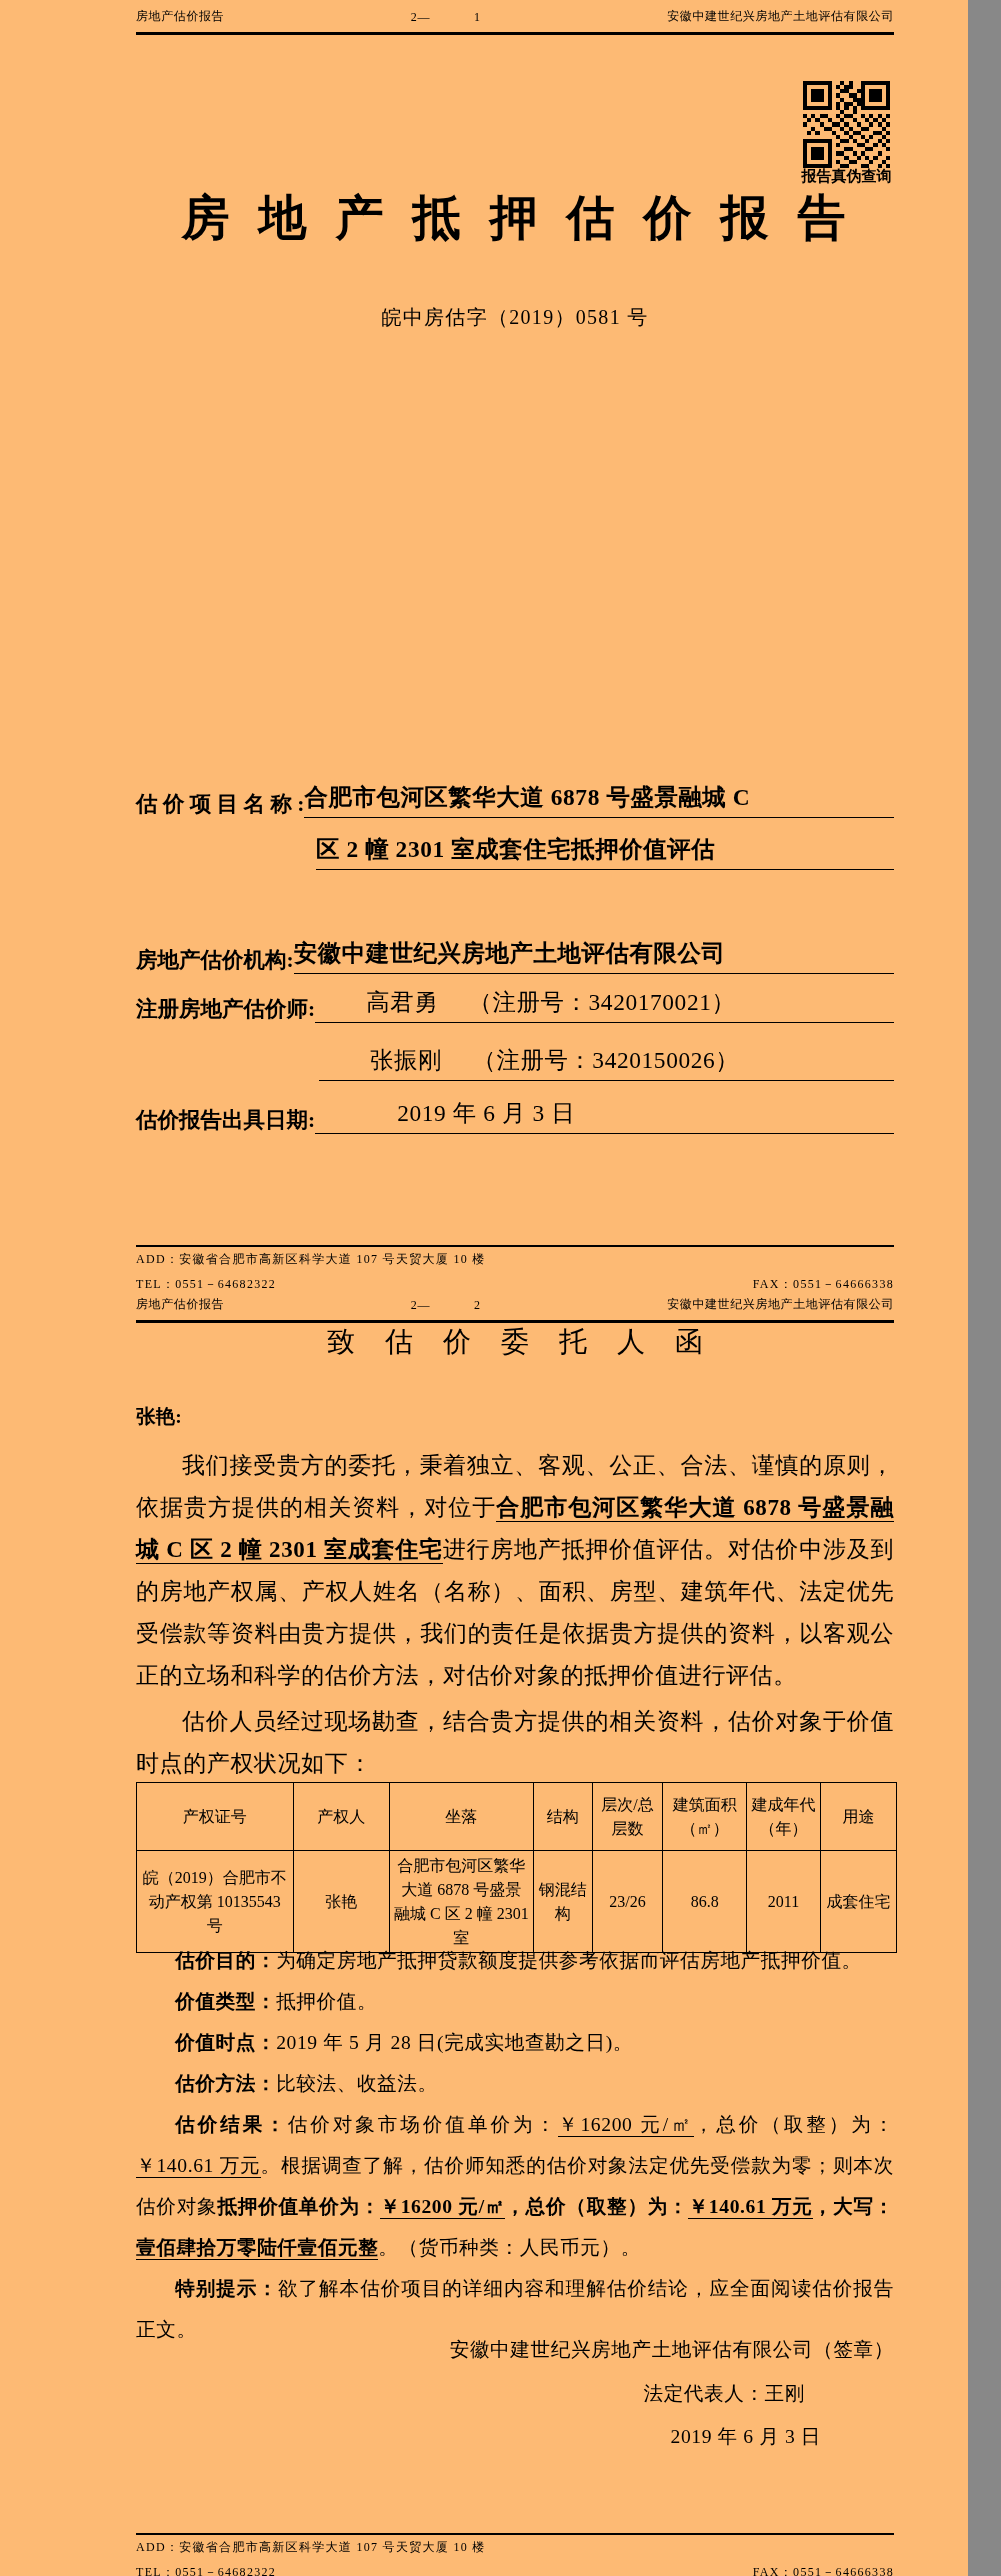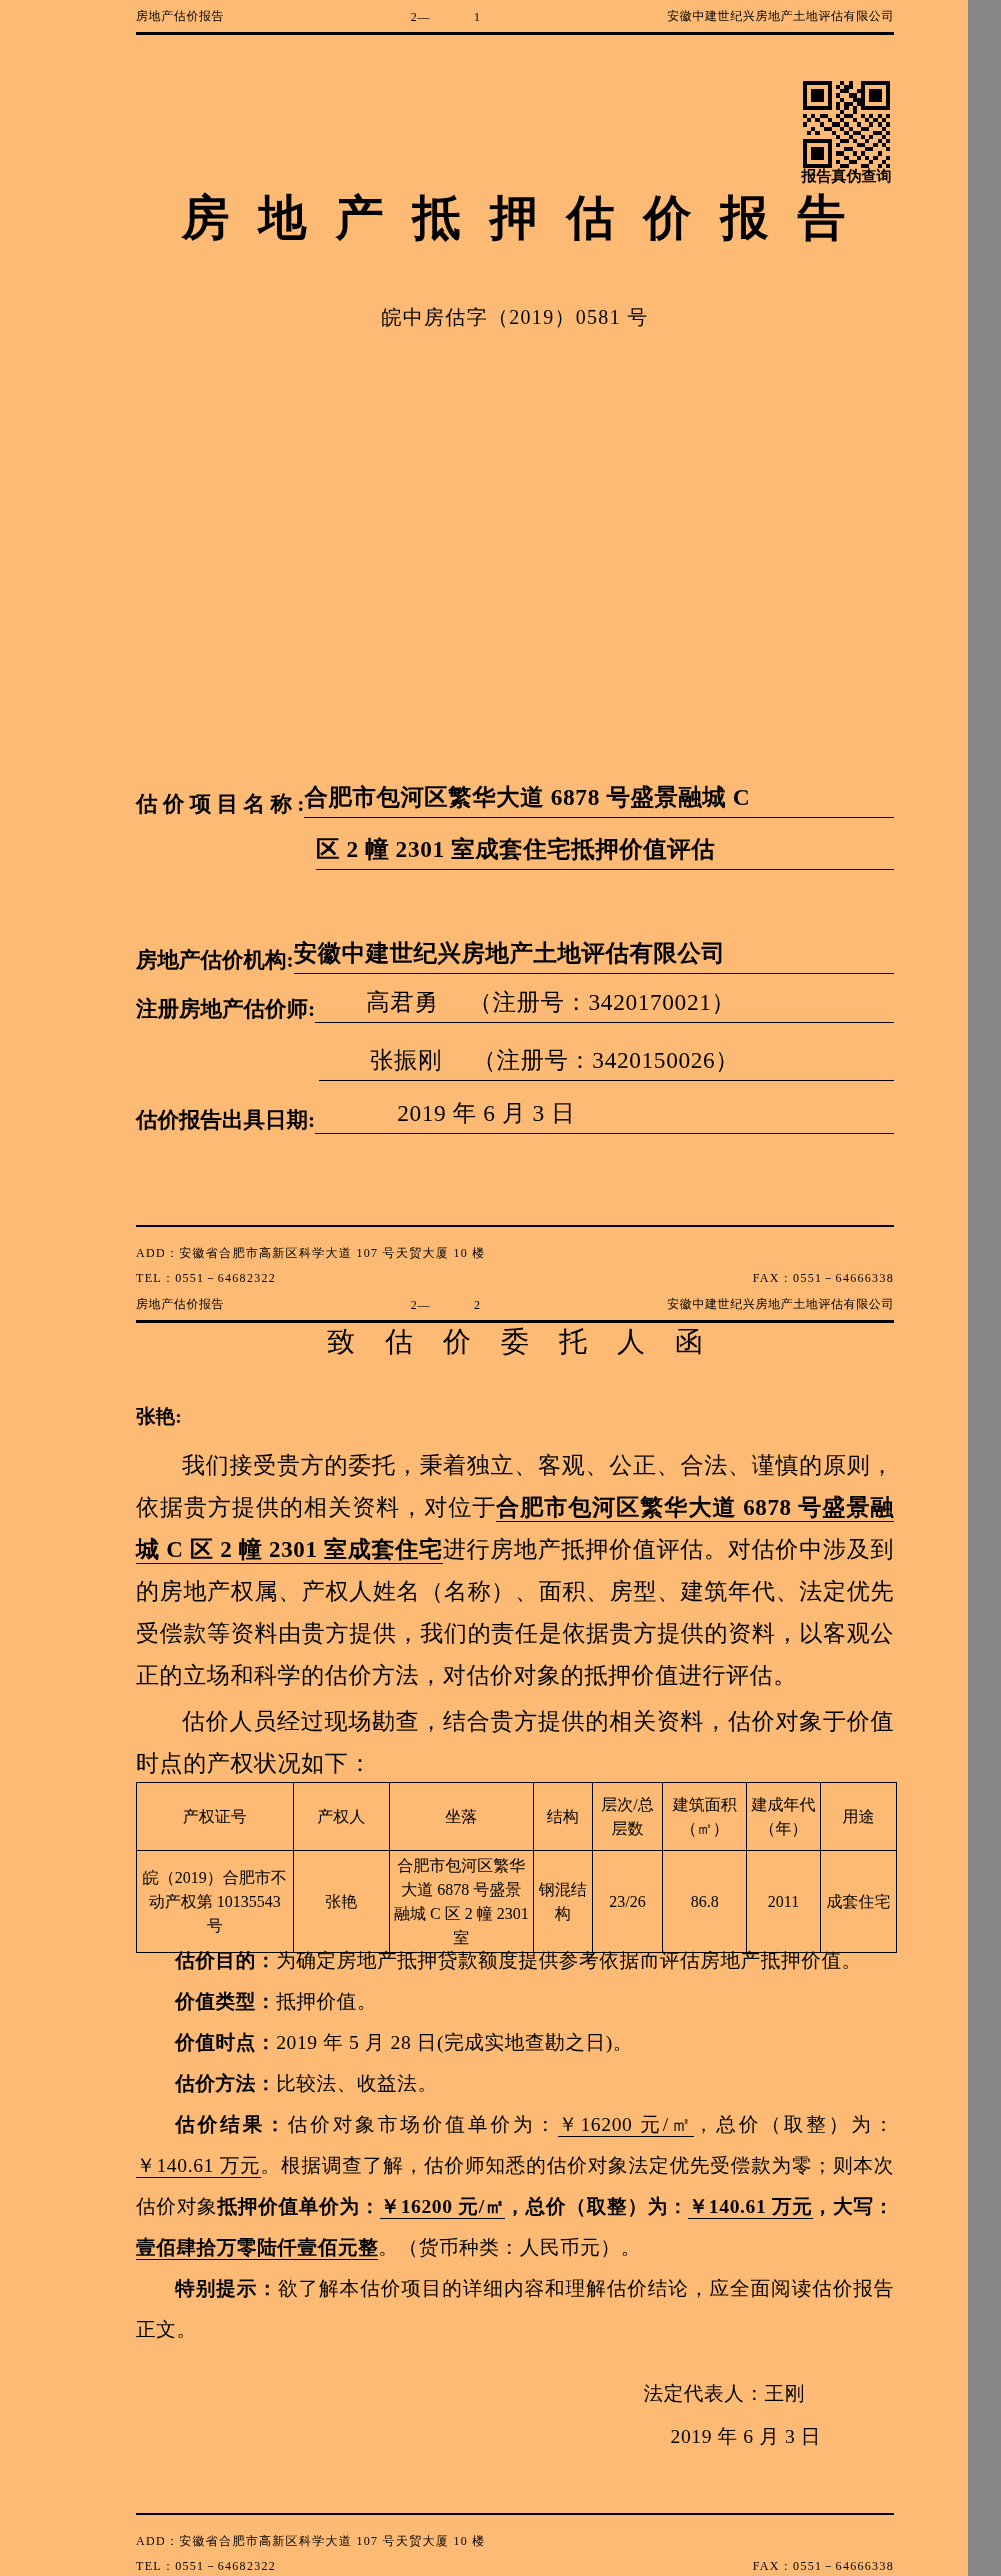--- a/index.html
+++ b/index.html
@@ -3,21 +3,21 @@
 <meta charset="utf-8">
 <style>
   html,body{margin:0;padding:0;background:#888;}
   .doc{position:relative;width:968px;height:2576px;background:#fdba74;color:#000;
        font-family:"Liberation Serif","DejaVu Serif",serif;overflow:hidden;}
   
   .pghead{position:absolute;left:136px;width:758px;display:flex;align-items:flex-end;
           font-size:12px;letter-spacing:0.6px;border-bottom:3.2px solid #000;padding-bottom:7px;}
   .pghead .mid{flex:1;display:flex;justify-content:center;gap:44px;}
   .pgfoot{position:absolute;left:136px;width:758px;border-top:2.5px solid #000;
-          padding-top:14px;font-size:12px;letter-spacing:1.3px;line-height:25px;}
+          font-size:12px;letter-spacing:1.3px;line-height:25px;margin-top:20px;}
   .pgfoot .telfax{display:flex;}
   .pgfoot .fax{margin-left:auto;}
   
   .qr{position:absolute;left:803px;top:81px;width:87px;height:87px;}
   .qrcap{position:absolute;left:788px;top:167px;width:117px;text-align:center;
          font-size:15px;font-weight:bold;}
   
   .title{position:absolute;left:122px;top:186px;width:783px;text-align:center;
          font-size:48px;font-weight:bold;letter-spacing:29px;text-indent:29px;white-space:nowrap;}
   .docno{position:absolute;left:136px;top:304px;width:758px;text-align:center;
@@ -156,20 +156,21 @@
 
   <div class="items">
     <p><span class="b">估价目的：</span><span>为确定房地产抵押贷款额度提供参考依据而评估房地产抵押价值。</span></p>
     <p><span class="b">价值类型：</span><span>抵押价值。</span></p>
     <p><span class="b">价值时点：</span><span>2019 年 5 月 28 日(完成实地查勘之日)。</span></p>
     <p><span class="b">估价方法：</span><span>比较法、收益法。</span></p>
     <p><span class="b">估价结果：</span><span>估价对象市场价值单价为：</span><span class="u">￥16200 元/㎡</span><span>，总价（取整）为：</span><span class="u">￥140.61 万元</span><span>。根据调查了解，估价师知悉的估价对象法定优先受偿款为零；则本次估价对象</span><span class="b">抵押价值单价为：</span><span class="b u">￥16200 元/㎡</span><span class="b">，总价（取整）为：</span><span class="b u">￥140.61 万元</span><span class="b">，大写：</span><span class="b u">壹佰肆拾万零陆仟壹佰元整</span><span>。（货币种类：人民币元）。</span></p>
     <p><span class="b">特别提示：</span><span>欲了解本估价项目的详细内容和理解估价结论，应全面阅读估价报告正文。</span></p>
   </div>
 
+  <div class="signline" style="top:2336px">安徽中建世纪兴房地产土地评估有限公司（签章）</div>
   <div class="signline" style="top:2380px;padding-right:88px;width:669px">法定代表人：王刚</div>
   <div class="signline" style="top:2423px;padding-right:73px;width:685px">2019 年 6 月 3 日</div>
 
   <div class="pgfoot" style="top:2513px">
     <div>ADD：安徽省合肥市高新区科学大道 107 号天贸大厦 10 楼</div>
     <div class="telfax">
       <span>TEL：0551－64682322</span>
       <span class="fax">FAX：0551－64666338</span>
     </div>
   </div>

